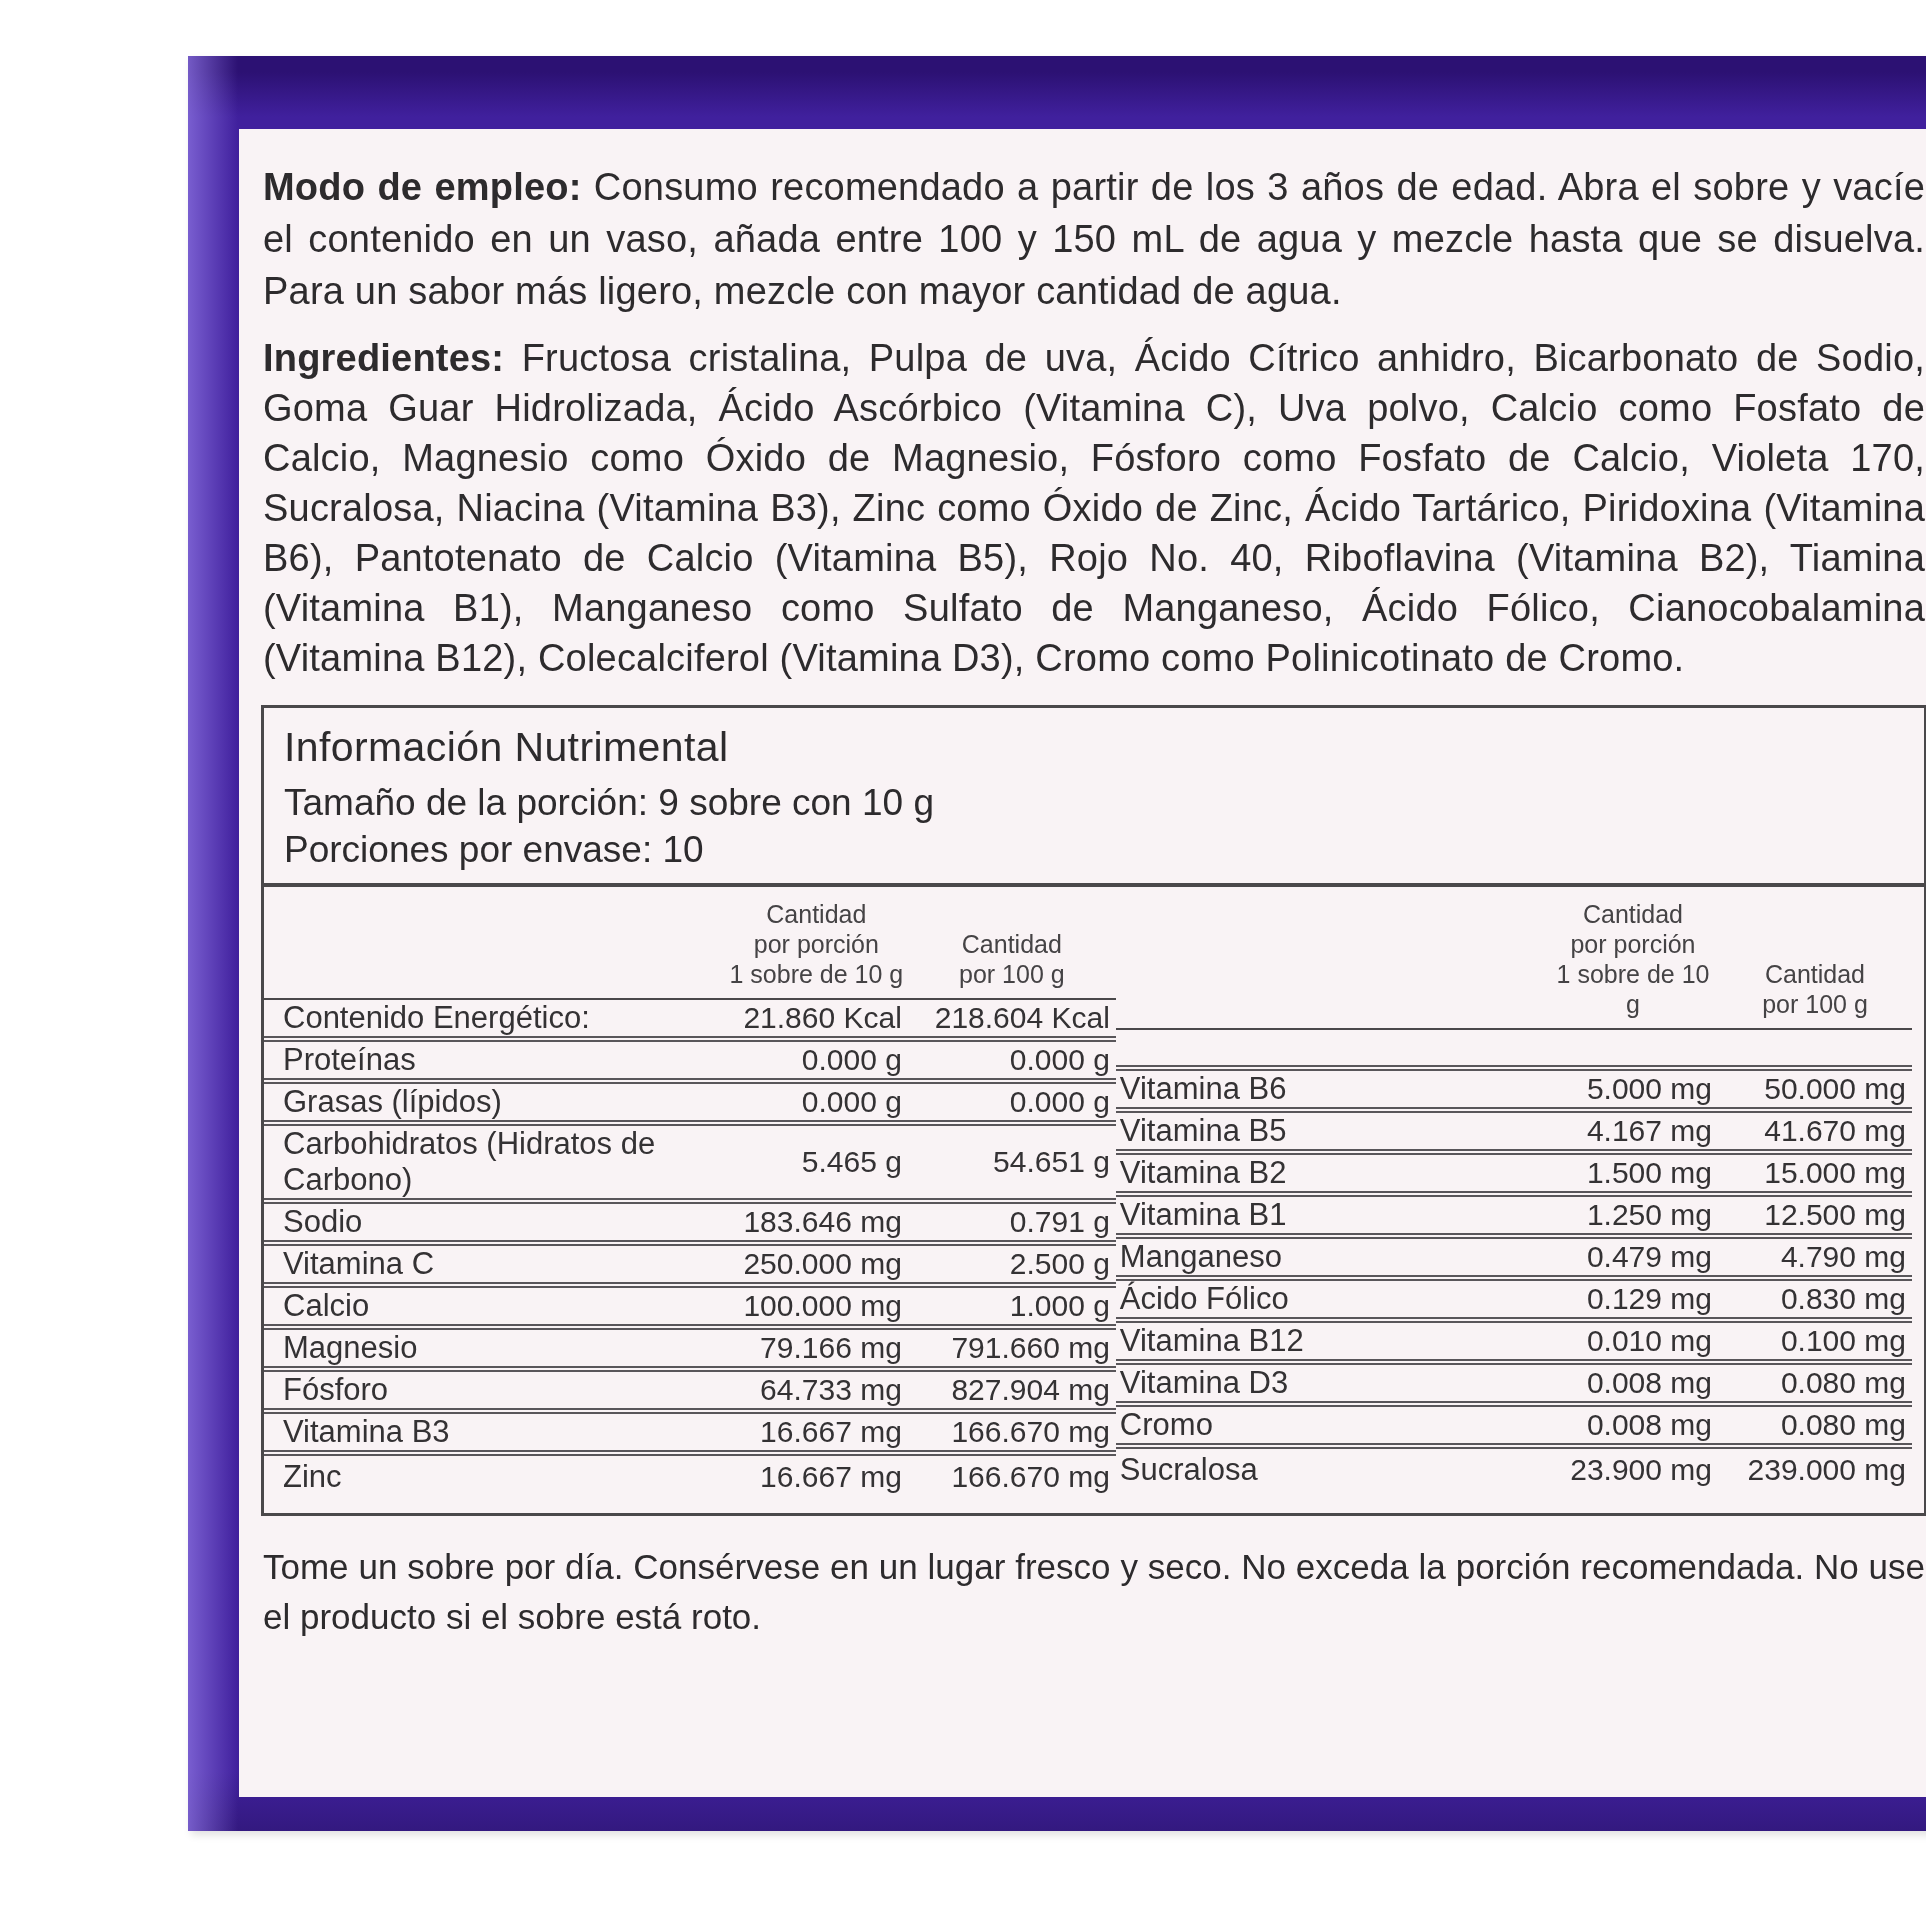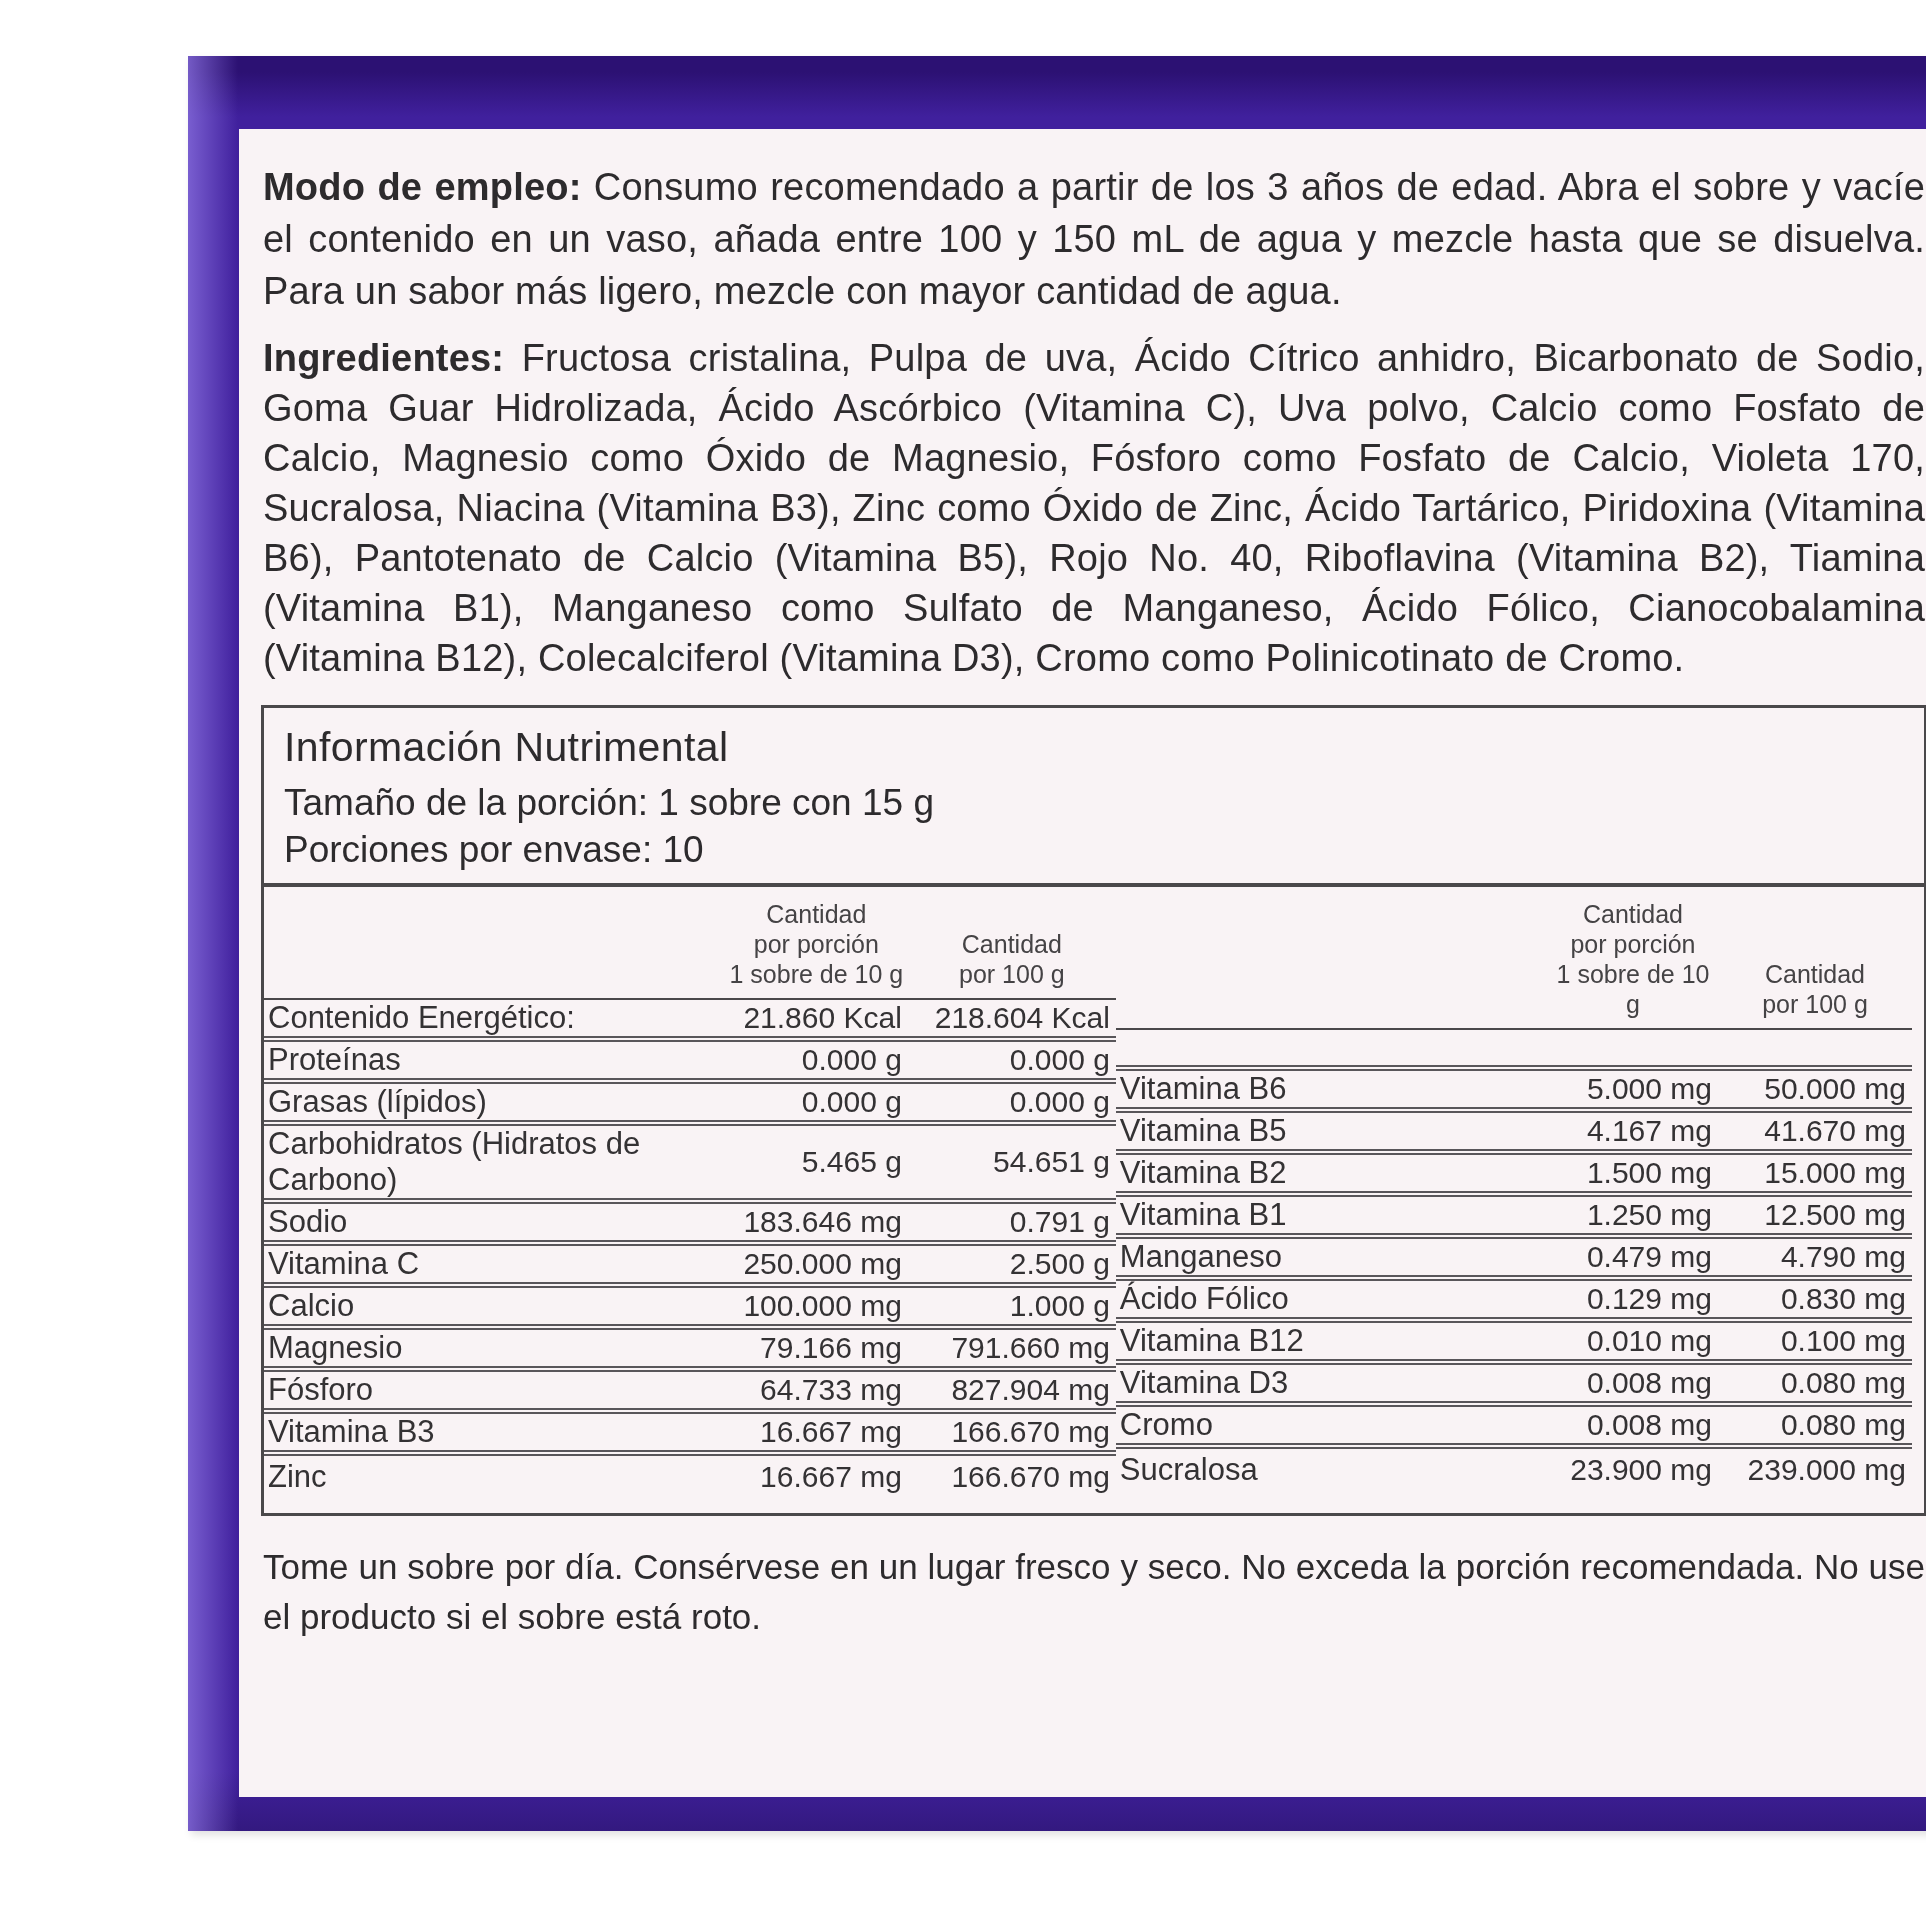--- a/index.html
+++ b/index.html
@@ -47,21 +47,21 @@
     display:flex;border-top:4px solid var(--line);
     padding:0 12px 16px 0;
   }
   .sec{display:grid;align-content:start}
   .sec.left{flex:1.07;grid-template-columns:1fr 183px 208px}
   .sec.right{flex:1;grid-template-columns:1fr 170px 194px}
   .cell{
     display:flex;align-items:center;min-height:41px;
     border-bottom:6px double #59565a;font-size:31px;color:#343234;
   }
-  .cell.lbl{justify-content:flex-start;padding-left:4px}
+  .cell.lbl{justify-content:flex-start;padding-left:19px}
   .sec.right .cell.lbl{padding-left:4px}
   .cell.val{justify-content:flex-end;padding-right:6px;white-space:nowrap;font-size:30px}
   .cell.hdr{
     border-bottom:2px solid var(--line);
     align-items:flex-end;justify-content:center;text-align:center;
     font-size:25px;line-height:30px;padding:12px 0 9px 0;white-space:pre-line;color:#454345;
   }
   .cell.last{border-bottom:none}
   
   .warnings{margin:0 4px}
@@ -73,21 +73,21 @@
 <div class="box">
   <div class="panel">
 
     <p class="para"><b>Modo de empleo:</b> <span>Consumo recomendado a partir de los 3 años de edad. Abra el sobre y vacíe el contenido en un vaso, añada entre 100 y 150 mL de agua y mezcle hasta que se disuelva. Para un sabor más ligero, mezcle con mayor cantidad de agua.</span></p>
 
     <p class="para ingredients"><b>Ingredientes:</b> <span>Fructosa cristalina, Pulpa de uva, Ácido Cítrico anhidro, Bicarbonato de Sodio, Goma Guar Hidrolizada, Ácido Ascórbico (Vitamina C), Uva polvo, Calcio como Fosfato de Calcio, Magnesio como Óxido de Magnesio, Fósforo como Fosfato de Calcio, Violeta 170, Sucralosa, Niacina (Vitamina B3), Zinc como Óxido de Zinc, Ácido Tartárico, Piridoxina (Vitamina B6), Pantotenato de Calcio (Vitamina B5), Rojo No. 40, Riboflavina (Vitamina B2), Tiamina (Vitamina B1), Manganeso como Sulfato de Manganeso, Ácido Fólico, Cianocobalamina (Vitamina B12), Colecalciferol (Vitamina D3), Cromo como Polinicotinato de Cromo.</span></p>
 
     <div class="nut">
       <div class="nut-head">
         <div class="nut-title">Información Nutrimental</div>
-        <div class="nut-sub">Tamaño de la porción: 1 sobre con 15 g</div>
+        <div class="nut-sub">Tamaño de la porción: 9 sobre con 10 g</div>
         <div class="nut-sub">Porciones por envase: 10</div>
       </div>
       <div class="nut-cols">
 
         <div class="sec left">
           <div class="cell hdr"></div>
           <div class="cell hdr">Cantidad
 por porción
 1 sobre de 10 g</div>
           <div class="cell hdr">Cantidad

